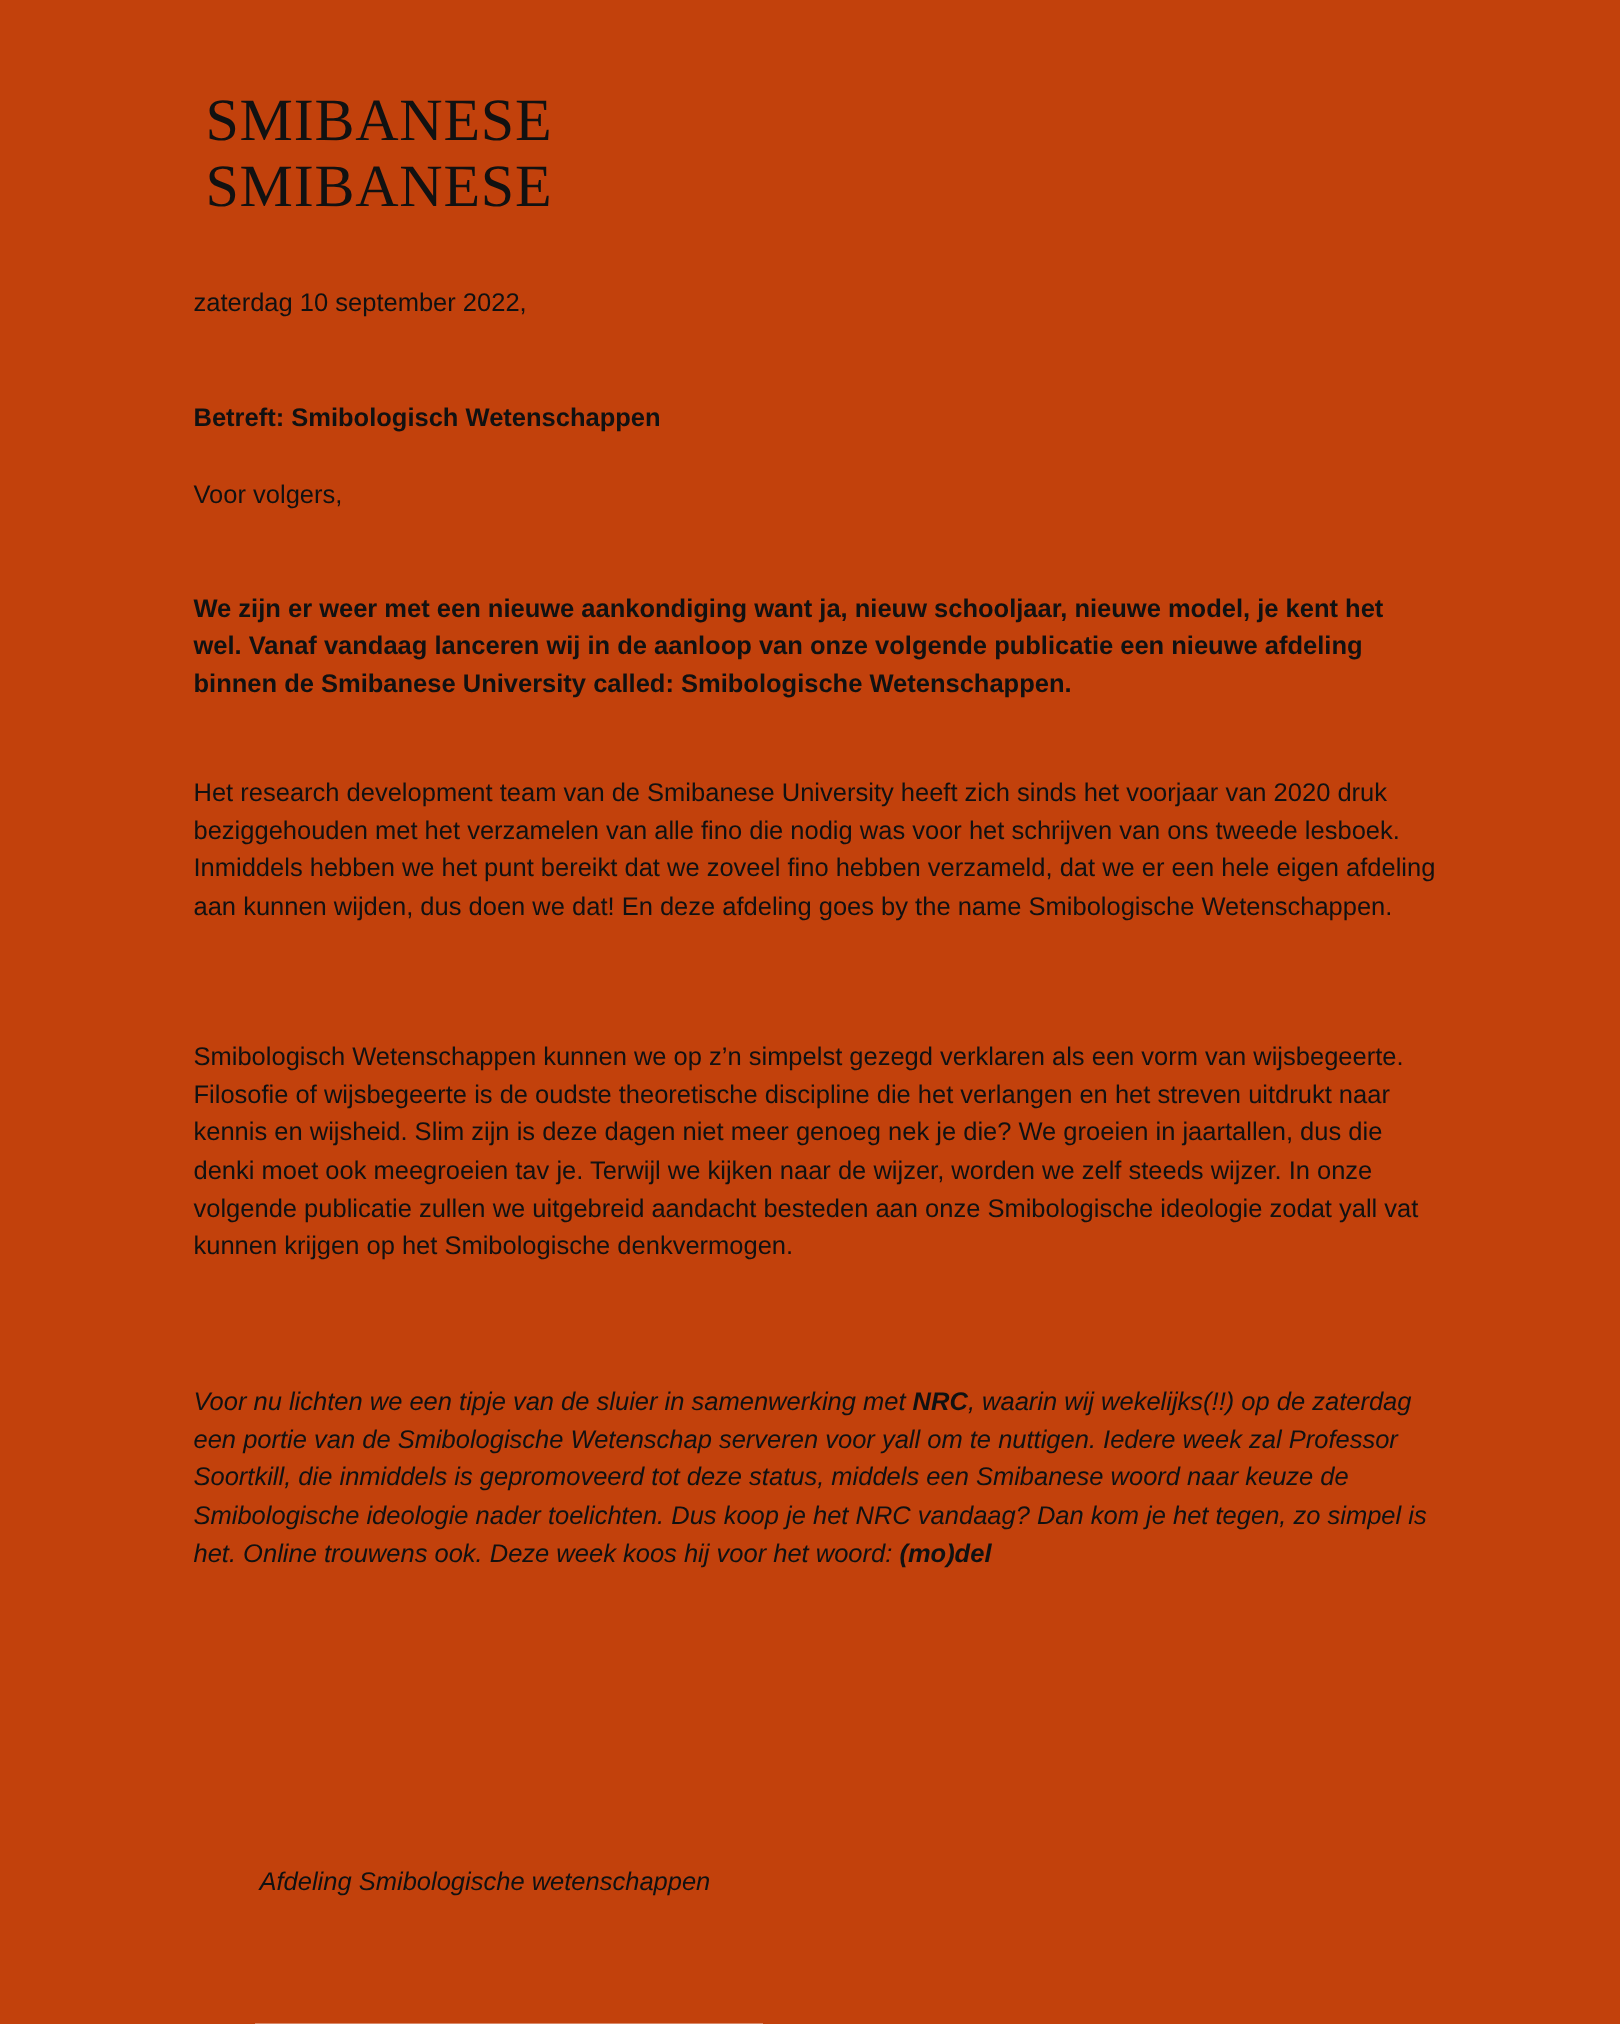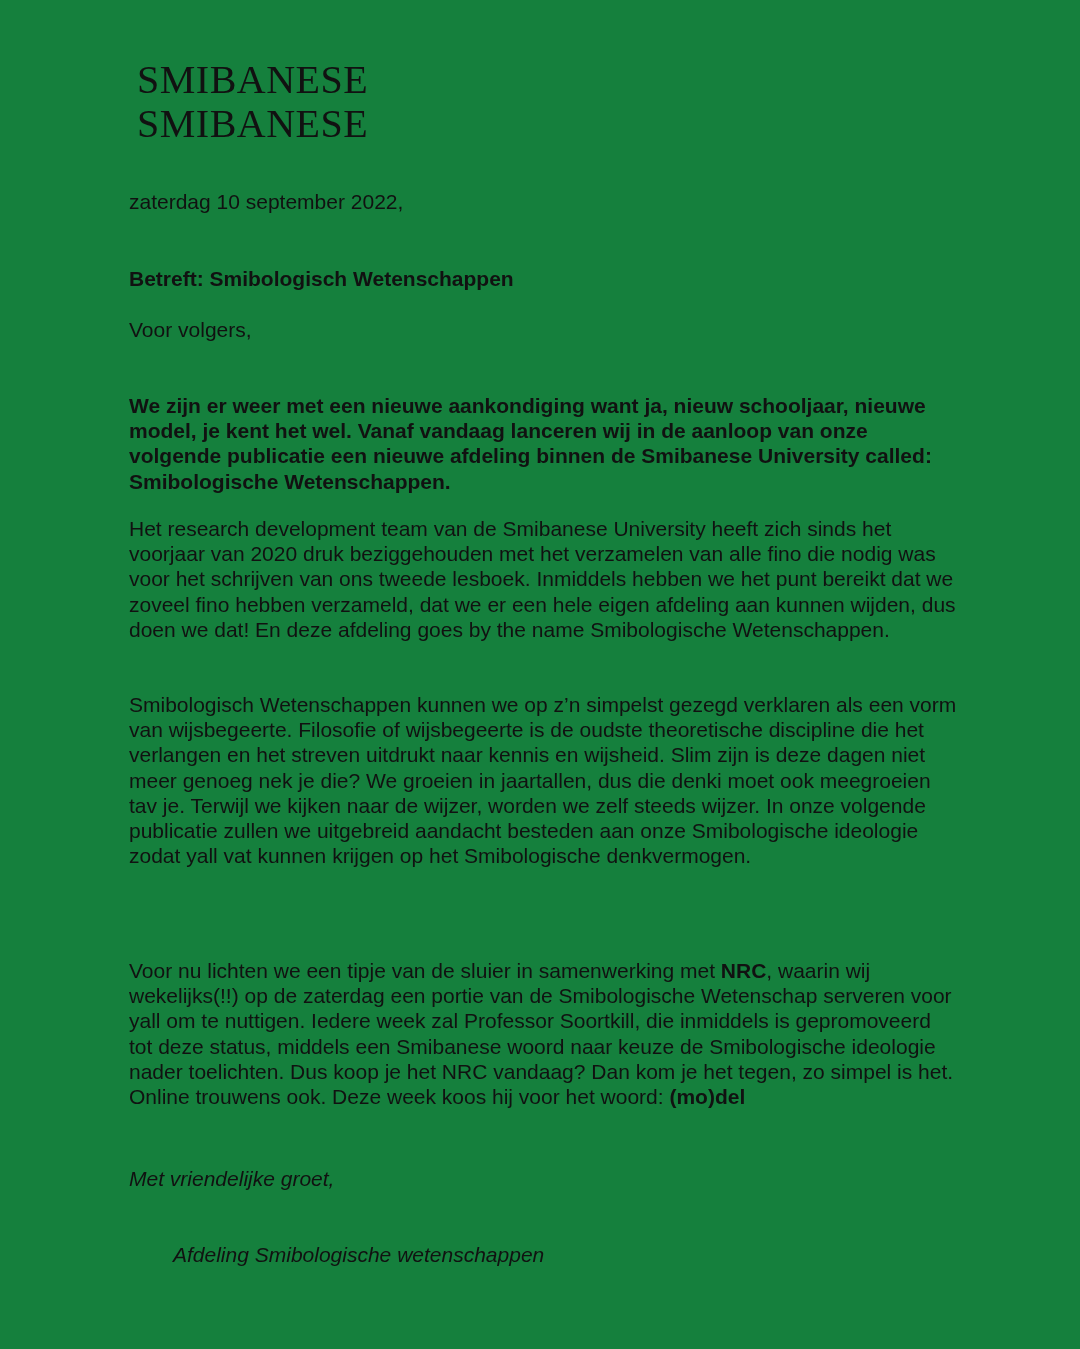--- a/index.html
+++ b/index.html
@@ -1,27 +1,27 @@
 <!DOCTYPE html>
 <html><head>
   <meta charset="utf-8">
   <style>
     html, body { margin: 0; padding: 0; background: #ffffff; }
     body { width: 1080px; height: 1349px; overflow: hidden; position: relative; color: #111; }
-    .page { position: absolute; left: 0; top: 0; width: 1080px; height: 1349px; background: #15803d; }
+    .page { position: absolute; left: 0; top: 0; width: 1080px; height: 1349px; background: #c2410c; }
     .logo { position: absolute; left: 137px; top: 58px; font-family: "Liberation Serif", "DejaVu Serif", serif; font-size: 40px; line-height: 44px; color: #111; letter-spacing: 0.5px; font-weight: normal; }
     .logo div { white-space: nowrap; }
-    .txt { position: absolute; left: 129px; width: 830px; font-family: "Liberation Sans", "DejaVu Sans", sans-serif; font-size: 21px; line-height: 25.2px; color: #111; }
+    .txt { position: absolute; left: 129px; width: 830px; font-family: "Liberation Sans", "DejaVu Sans", sans-serif; font-size: 17px; line-height: 25.2px; color: #111; }
     .date { top: 189px; }
     .subject { top: 266px; font-weight: bold; }
     .greeting { top: 317px; }
     .intro { top: 393px; font-weight: bold; }
     .p1 { top: 516px; }
     .p2 { top: 692px; }
-    .p3 { top: 958px; }
+    .p3 { top: 922px; font-style: italic; }
     .closing { top: 1166px; font-style: italic; }
     .signature { top: 1242px; font-style: italic; margin-left: 44px; }
     .it { }
     .bd { font-weight: bold; }
   </style>
 </head>
 <body>
 
 <div class="page">
 
@@ -37,17 +37,16 @@
   <div class="txt greeting">Voor volgers,</div>
 
   <div class="txt intro"><span>We zijn er weer met een nieuwe aankondiging want ja, nieuw schooljaar, nieuwe model, je kent het wel. Vanaf vandaag lanceren wij in de aanloop van onze volgende publicatie een nieuwe afdeling binnen de Smibanese University </span><span class="it">called</span><span>: Smibologische Wetenschappen.</span></div>
 
   <div class="txt p1"><span>Het </span><span class="it">research development team</span><span> van de Smibanese University heeft zich sinds het voorjaar van 2020 druk beziggehouden met het verzamelen van alle fino die nodig was voor het schrijven van ons tweede lesboek. Inmiddels hebben we het punt bereikt dat we zoveel fino hebben verzameld, dat we er een hele eigen afdeling aan kunnen wijden, dus doen we dat! En deze afdeling </span><span class="it">goes by the name</span><span> Smibologische Wetenschappen.</span></div>
 
   <div class="txt p2">Smibologisch Wetenschappen kunnen we op z’n simpelst gezegd verklaren als een vorm van wijsbegeerte. Filosofie of wijsbegeerte is de oudste theoretische discipline die het verlangen en het streven uitdrukt naar kennis en wijsheid. Slim zijn is deze dagen niet meer genoeg nek je die? We groeien in jaartallen, dus die denki moet ook meegroeien tav je. Terwijl we kijken naar de wijzer, worden we zelf steeds wijzer. In onze volgende publicatie zullen we uitgebreid aandacht besteden aan onze Smibologische ideologie zodat yall vat kunnen krijgen op het Smibologische denkvermogen.</div>
 
   <div class="txt p3"><span>Voor nu lichten we een tipje van de sluier in samenwerking met </span><span class="bd">NRC</span><span>, waarin wij wekelijks(!!) op de zaterdag een portie van de Smibologische Wetenschap serveren voor yall om te nuttigen. Iedere week zal Professor Soortkill, die inmiddels is gepromoveerd tot deze status, middels een Smibanese woord naar keuze de Smibologische ideologie nader toelichten. Dus koop je het NRC vandaag? Dan kom je het tegen, zo simpel is het. Online trouwens ook. Deze week koos hij voor het woord: </span><span class="bd">(mo)del</span></div>
 
-  <div class="txt closing">Met vriendelijke groet,</div>
 
   <div class="txt signature">Afdeling Smibologische wetenschappen</div>
 
 </div>
 
 </body></html>

